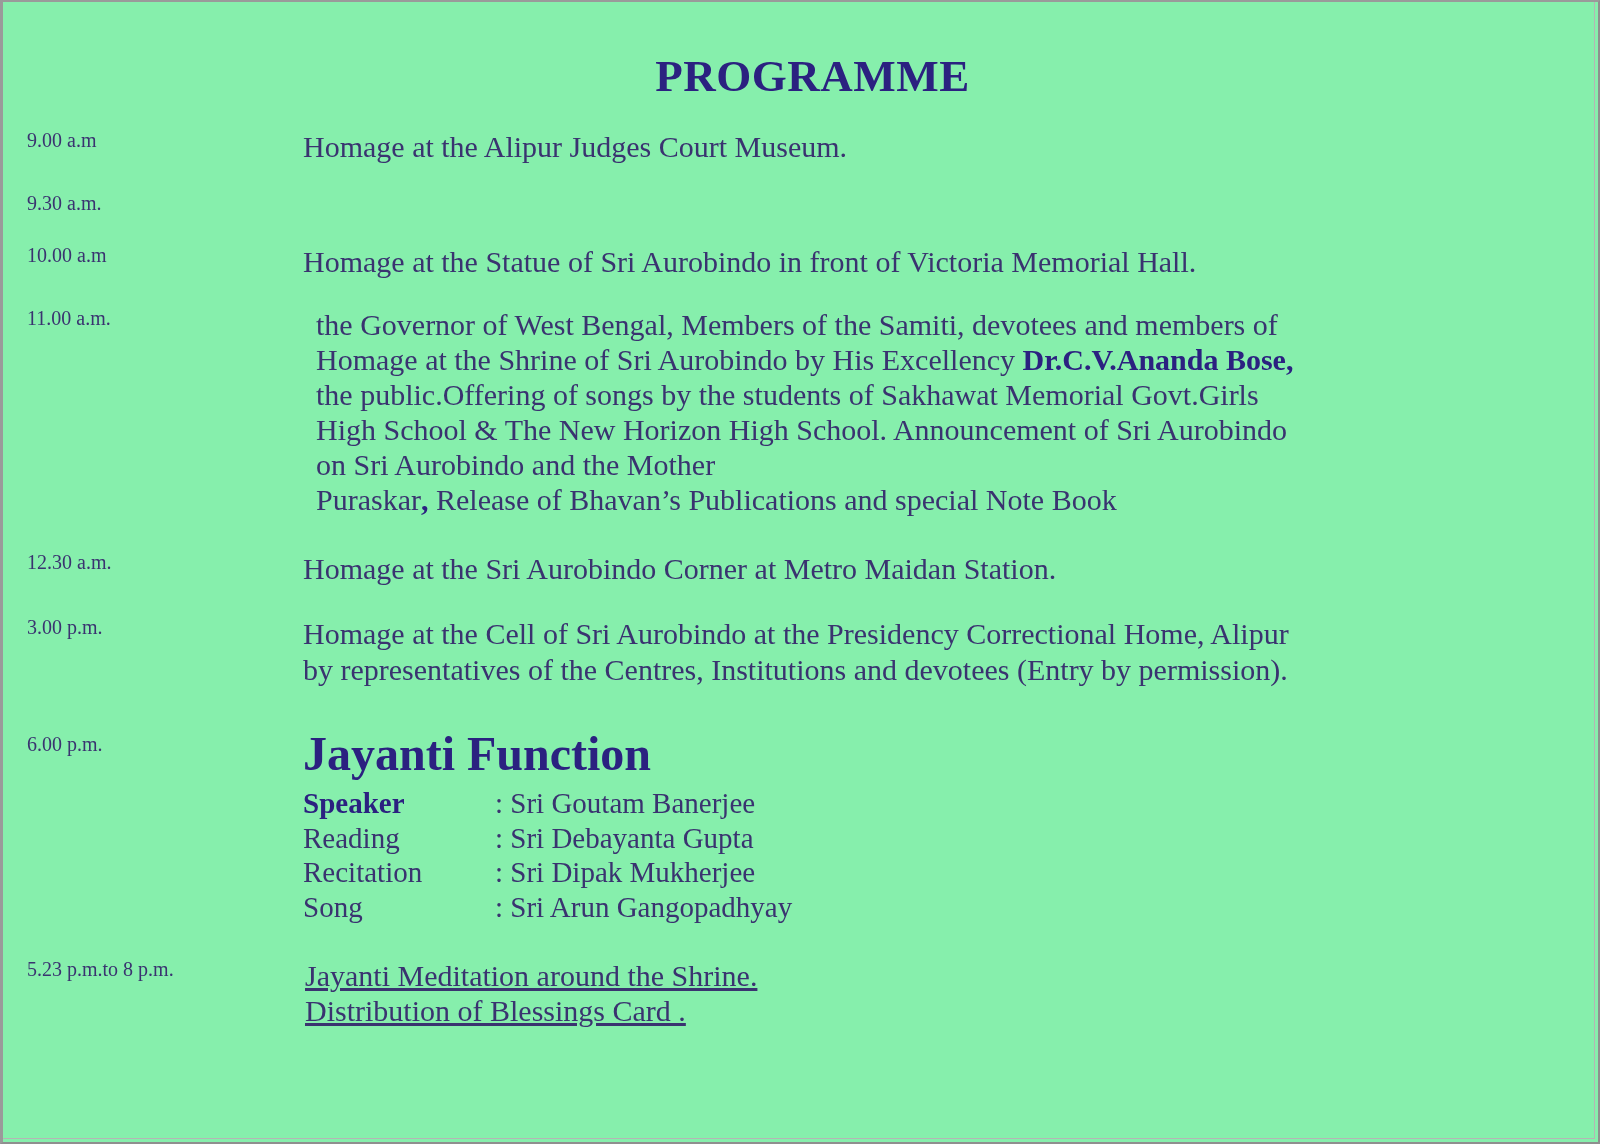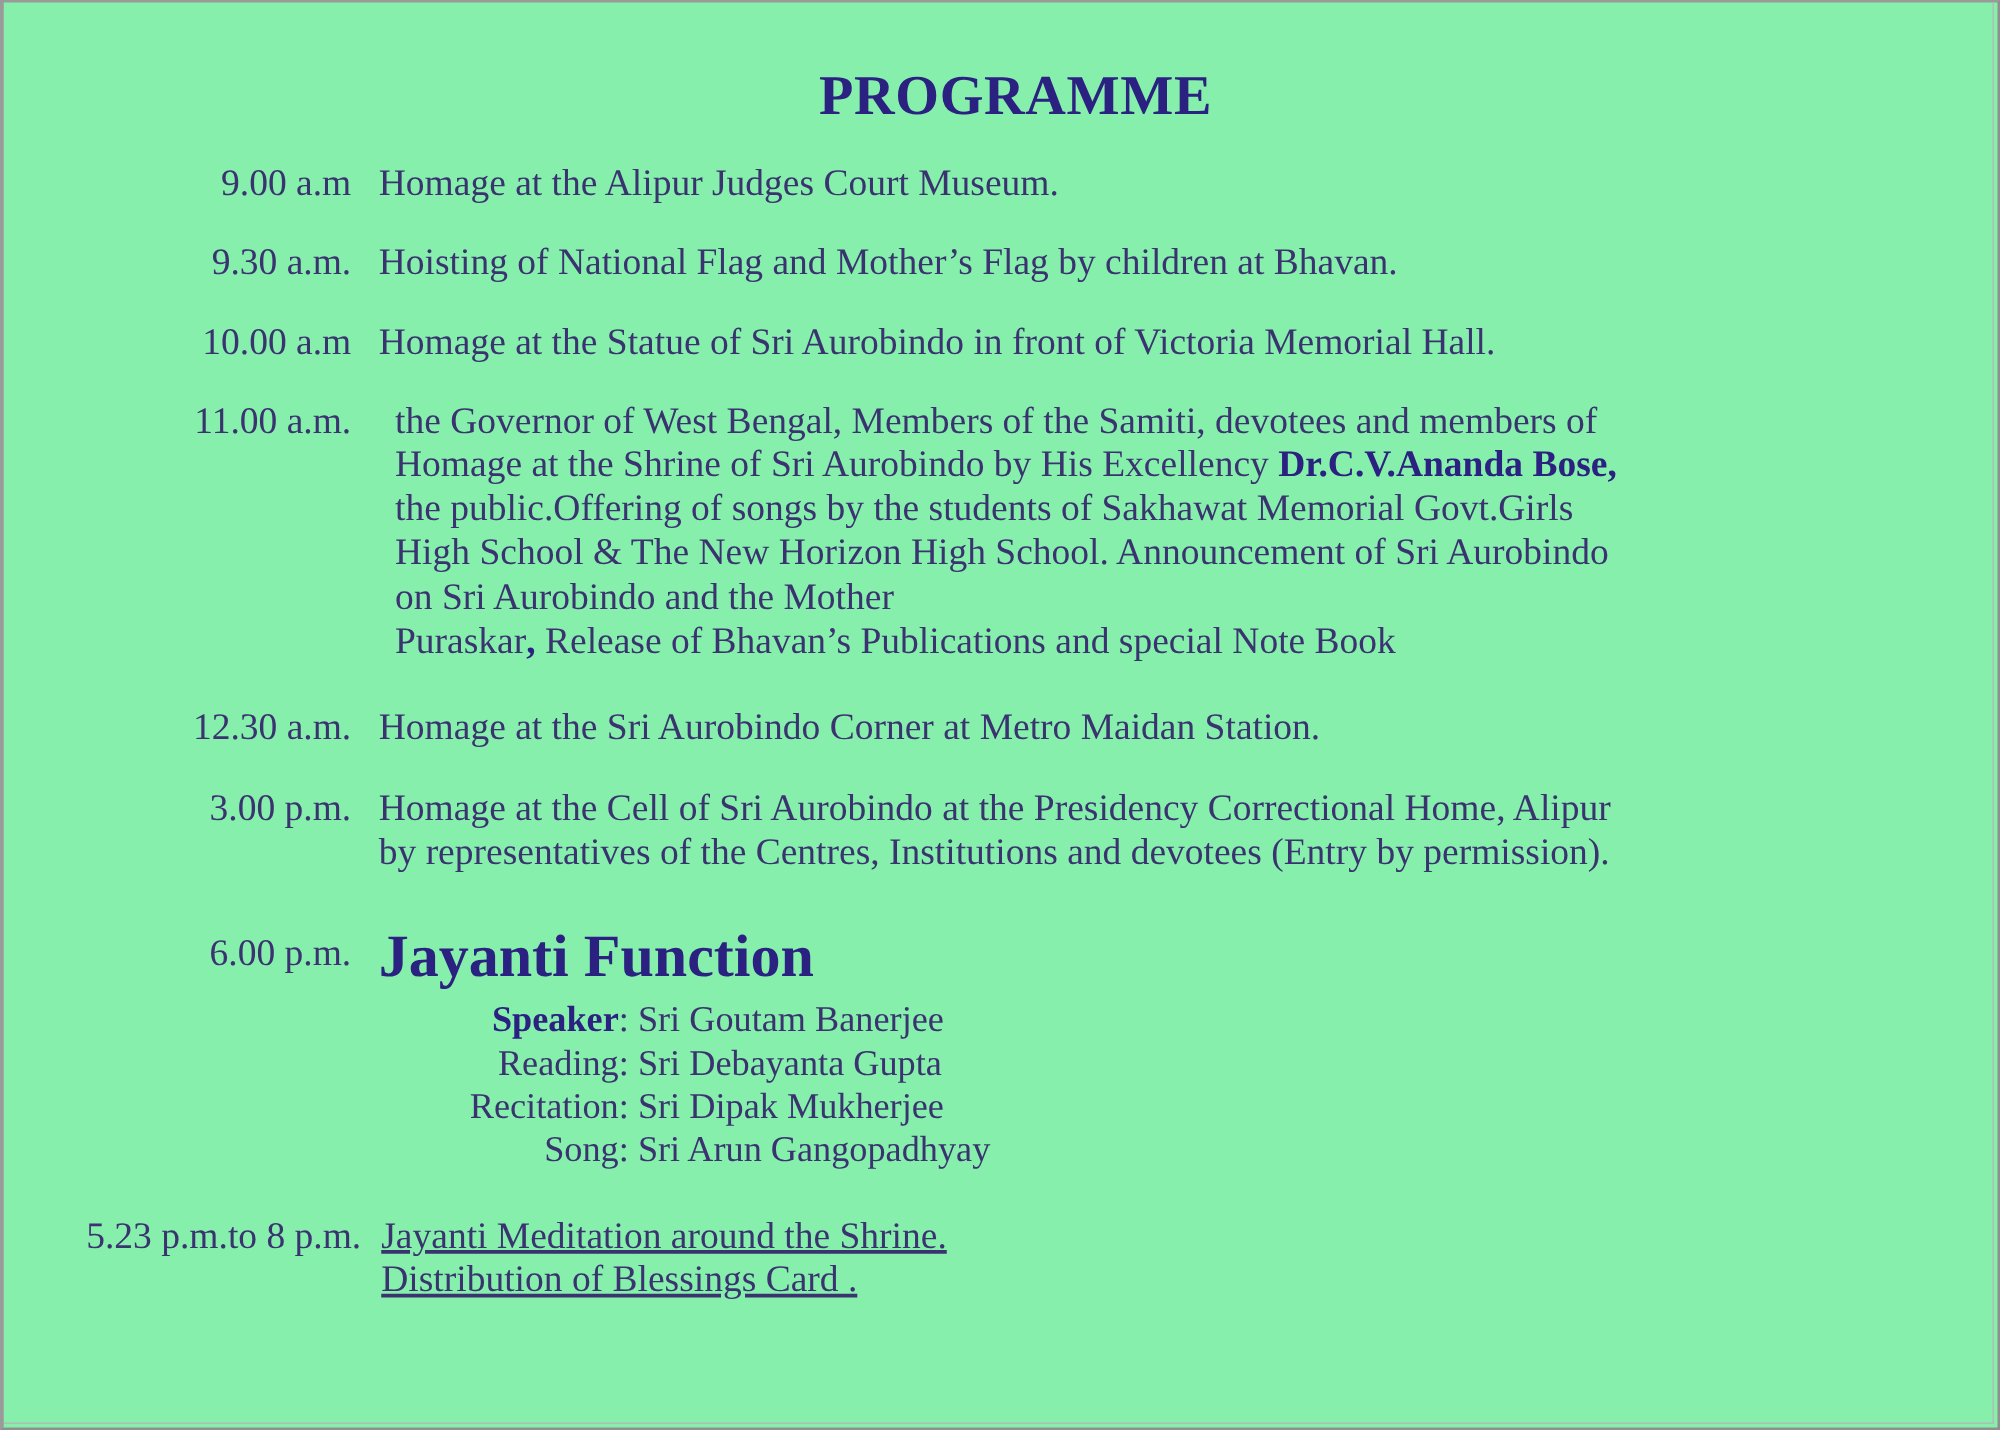--- a/index.html
+++ b/index.html
@@ -67,26 +67,27 @@
   }
   .row {
     display: flex;
     align-items: flex-start;
     margin-bottom: 28px;
   }
 
   .time {
     flex: 0 0 300px;
     box-sizing: border-box;
-    text-align: right;
+    text-align: left;
     padding-right: 22px;
-    font-size: 30px;
+    font-size: 20px;
     line-height: 1.18;
     white-space: nowrap;
     color: #3a3370;
+    padding-left: 24px;
   }
   .desc {
     flex: 1 1 auto;
     font-size: 30px;
     line-height: 1.17;
     color: #3a3370;
     padding-right: 40px;
   }
   .desc .line { display: block; white-space: nowrap; }
 
@@ -103,21 +104,20 @@
   .jayanti-heading {
     display: block;
     font-weight: bold;
     font-size: 48px;
     color: #2b2180;
     line-height: 1.12;
     margin-bottom: 6px;
   }
   .credits {
     display: block;
-    text-align: right;
   }
   .credit-row {
     display: flex;
     font-size: 29px;
     line-height: 1.19;
     white-space: nowrap;
   }
   .credit-role {
     flex: 0 0 192px;
     color: #3a3370;
@@ -151,23 +151,20 @@
 
     <div class="row">
       <div class="time">9.00 a.m</div>
       <div class="desc">
         <span class="line">Homage at the Alipur Judges Court Museum.</span>
       </div>
     </div>
 
     <div class="row">
       <div class="time">9.30 a.m.</div>
-      <div class="desc">
-        <span class="line">Hoisting of National Flag and Mother’s Flag by children at Bhavan.</span>
-      </div>
     </div>
 
     <div class="row">
       <div class="time">10.00 a.m</div>
       <div class="desc">
         <span class="line">Homage at the Statue of Sri Aurobindo in front of Victoria Memorial Hall.</span>
       </div>
     </div>
 
     <div class="row row-1100">

